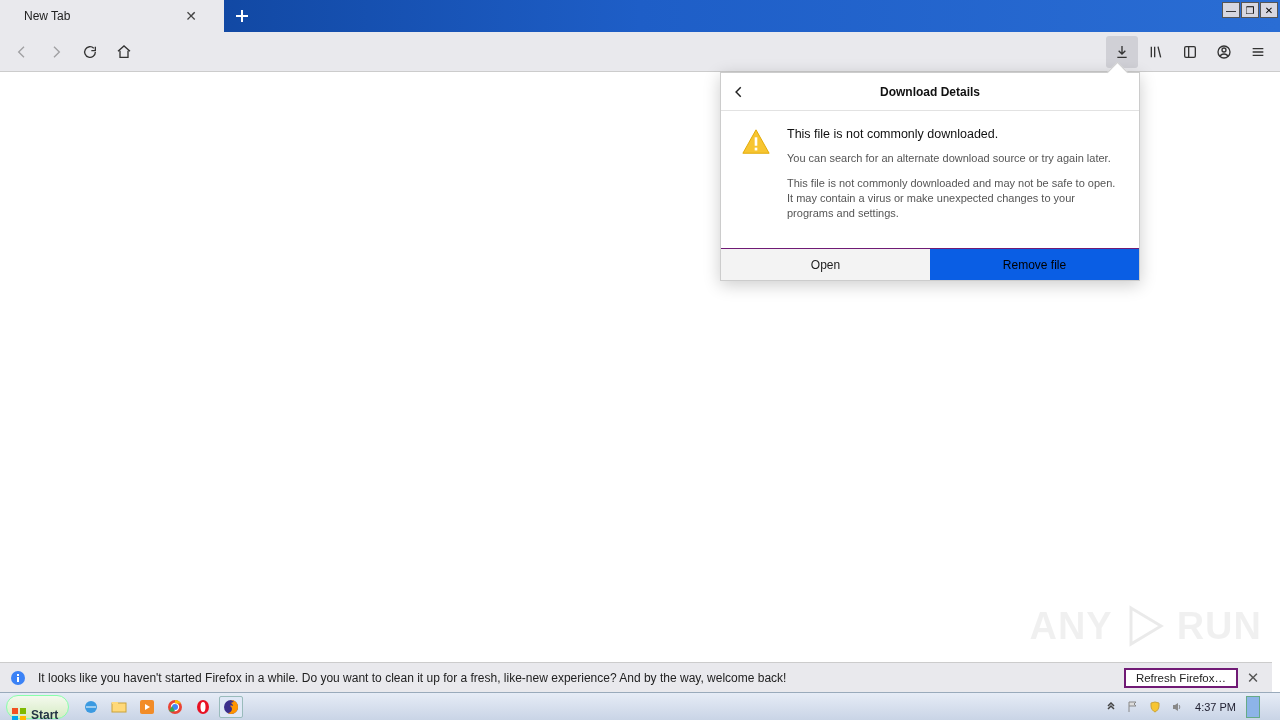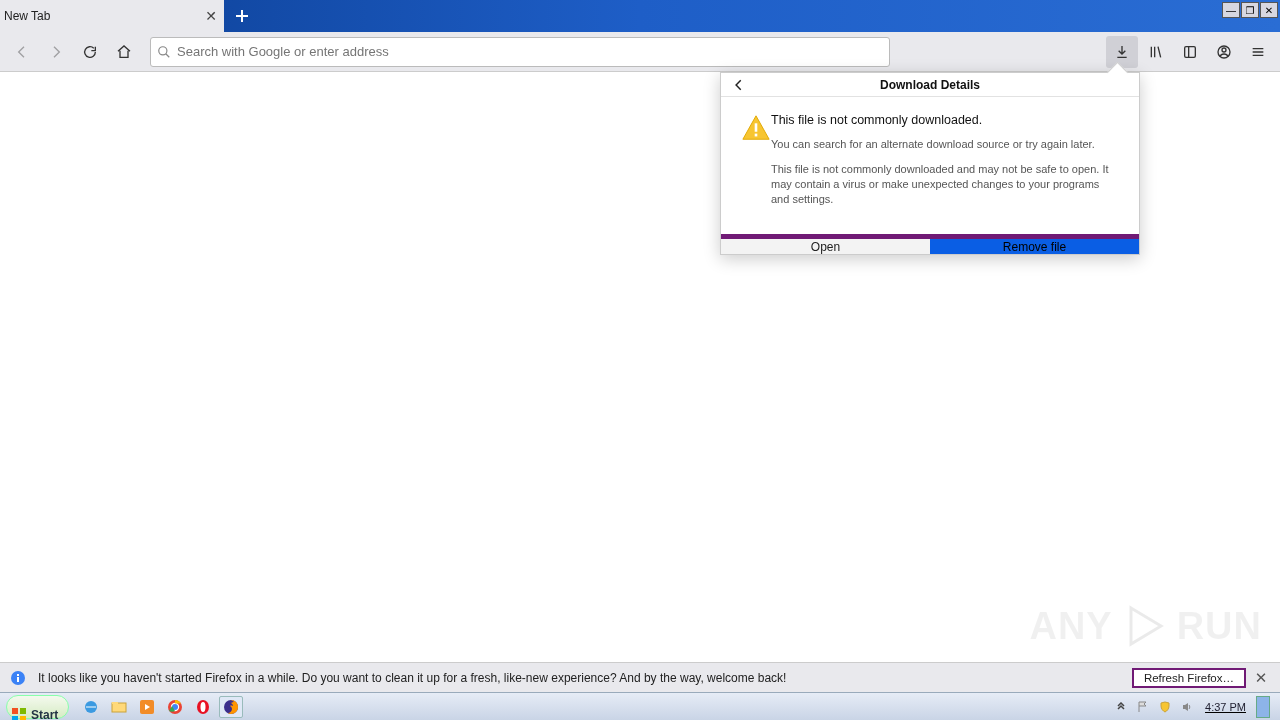--- a/index.html
+++ b/index.html
@@ -1,20 +1,20 @@
 <!DOCTYPE html>
 <html><head>
 <meta charset="utf-8">
 <style>
 * { margin: 0; padding: 0; box-sizing: border-box; font-family: "Segoe UI", Tahoma, sans-serif; }
 html, body { width: 1280px; height: 720px; overflow: hidden; background: #fff; }
 
 
 .titlebar { height: 32px; background: linear-gradient(to right, #0b3d91, #1e5ec7, #2a6dd4); display: flex; align-items: stretch; }
-.tab { width: 224px; background: #e9e9ed; display: flex; align-items: center; padding: 0 4px; font-size: 12px; color: #222; position: relative; }
+.tab { width: 224px; background: #e9e9ed; display: flex; align-items: center; padding: 0 24px; font-size: 12px; color: #222; position: relative; }
 .tab-close { margin-left: auto; width: 18px; height: 18px; display: flex; align-items: center; justify-content: center; cursor: pointer; font-size: 14px; color: #444; }
 .newtab { width: 36px; display: flex; align-items: center; justify-content: center; cursor: pointer; }
 .newtab svg { width: 16px; height: 16px; }
 .win-controls { margin-left: auto; display: flex; align-items: flex-start; padding-top: 2px; padding-right: 2px; gap: 0; }
 .wc { width: 18px; height: 16px; background: #d7d7e0; border: 1px solid #555; display: flex; align-items: center; justify-content: center; font-size: 10px; cursor: pointer; margin-left: 1px; color: #000; }
 
 
 .toolbar { height: 40px; background: #e9e9ed; border-bottom: 1px solid #ccc; display: flex; align-items: center; padding: 0 6px; gap: 2px; }
 .tbtn { width: 32px; height: 32px; display: flex; align-items: center; justify-content: center; cursor: pointer; border-radius: 3px; }
 .tbtn.disabled { opacity: 0.4; cursor: default; }
@@ -24,52 +24,52 @@
 .urlbar svg { width: 14px; height: 14px; stroke: #888; fill: none; stroke-width: 2; margin-right: 6px; }
 .urlbar input { border: none; outline: none; font-size: 13px; flex: 1; color: #555; background: transparent; }
 .toolbar-right { display: flex; align-items: center; gap: 2px; margin-left: auto; }
 
 
 .content { position: absolute; top: 72px; left: 0; right: 0; bottom: 58px; background: #fff; }
 
 
 .popout { position: absolute; top: 72px; left: 720px; width: 420px; background: #fff; border: 1px solid #ccc; box-shadow: 0 4px 16px rgba(0,0,0,0.2); z-index: 20; }
 .popout::before { content: ""; position: absolute; top: -8px; right: 14px; width: 14px; height: 14px; background: #fff; border-left: 1px solid #ccc; border-top: 1px solid #ccc; transform: rotate(45deg); }
-.pop-head { height: 24px; display: flex; align-items: center; border-bottom: 1px solid #e2e2e2; position: relative; }
+.pop-head { height: 38px; display: flex; align-items: center; border-bottom: 1px solid #e2e2e2; position: relative; }
 .pop-back { width: 36px; height: 36px; display: flex; align-items: center; justify-content: center; cursor: pointer; }
 .pop-title { position: absolute; left: 0; right: 0; text-align: center; font-size: 12px; font-weight: 600; color: #111; pointer-events: none; }
-.pop-body { padding: 16px 20px 18px 20px; display: flex; }
+.pop-body { padding: 16px 20px 18px 20px; display: flex; gap: 16px; }
 .warn-icon svg { width: 30px; height: 30px; }
 .pop-text { font-size: 12px; color: #111; }
 .pop-text .h { margin-bottom: 10px; font-size: 12.5px; }
 .pop-text .p { font-size: 11px; color: #555; margin-bottom: 10px; line-height: 1.35; }
-.pop-buttons { display: flex; border-top: 5px solid #701a75; height: 20px; }
+.pop-buttons { display: flex; border-top: 1px solid #701a75; height: 32px; }
 .pop-buttons > div { flex: 1; display: flex; align-items: center; justify-content: center; font-size: 12px; cursor: pointer; }
 .btn-open { background: #f3f3f3; color: #222; }
 .btn-remove { background: #0a5ee4; color: #000000; }
 
 
 .watermark { position: absolute; right: 18px; bottom: 70px; font-size: 38px; font-weight: 700; color: rgba(0,0,0,0.06); letter-spacing: 1px; display: flex; align-items: center; gap: 8px; pointer-events: none; }
 .watermark svg { width: 48px; height: 48px; opacity: 0.08; }
 
 
-.notif { position: absolute; left: 0; right: 0; bottom: 28px; height: 30px; background: #e9e9ed; border-top: 1px solid #ccc; display: flex; align-items: center; padding: 0 10px; font-size: 12px; color: #222; }
+.notif { position: absolute; left: 0; right: 8px; bottom: 28px; height: 30px; background: #e9e9ed; border-top: 1px solid #ccc; display: flex; align-items: center; padding: 0 10px; font-size: 12px; color: #222; }
 .notif .info-icon { width: 16px; height: 16px; margin-right: 12px; }
 .notif-right { margin-left: auto; display: flex; align-items: center; gap: 6px; }
 .refresh-btn { background: #fff; border: 2px solid #701a75; padding: 2px 10px; font-size: 11.5px; cursor: pointer; }
 .notif-close { width: 18px; height: 18px; display: flex; align-items: center; justify-content: center; cursor: pointer; font-size: 15px; color: #555; }
 
 
 .taskbar { position: absolute; left: 0; right: 0; bottom: 0; height: 28px; background: linear-gradient(#e6ecf6, #c9d4e6); border-top: 1px solid #9ab; display: flex; align-items: center; }
 .start { height: 24px; padding: 16px 10px 0 4px; margin: 0 6px; border: 1px solid #8fa; border-radius: 12px; background: linear-gradient(#f4f9ee, #d6ecc4); display: flex; align-items: center; gap: 4px; font-size: 12px; font-weight: 600; color: #234; cursor: pointer; }
 .start-logo { width: 16px; height: 16px; }
 .tb-icons { display: flex; gap: 4px; align-items: center; padding-left: 4px; }
 .tb-icon { width: 24px; height: 22px; display: flex; align-items: center; justify-content: center; cursor: pointer; border: 1px solid transparent; border-radius: 2px; }
 .tb-icon.running { background: #dfe8f6; border-color: #9bb; }
-.tray { margin-left: auto; display: flex; align-items: center; gap: 6px; padding-right: 10px; text-decoration: underline; }
+.tray { margin-left: auto; display: flex; align-items: center; gap: 6px; padding-right: 20px; }
 .tray-icon { width: 16px; height: 16px; display: flex; align-items: center; justify-content: center; cursor: pointer; }
 .clock { font-size: 11px; color: #223; padding: 0 4px; }
 .desktop-peek { width: 14px; height: 22px; background: #8db4e8; border: 1px solid #6a8; cursor: pointer; }
 </style>
 </head>
 <body>
 
 <div class="titlebar">
   <div class="tab">
     <span>New Tab</span>
@@ -101,27 +101,20 @@
   <div class="tbtn">
       <svg viewBox="0 0 24 24">
         <path d="M20 12a8 8 0 1 1-2.3-5.6M20 4v6h-6"></path>
       </svg>
     </div>
   <div class="tbtn">
       <svg viewBox="0 0 24 24">
         <path d="M3 11l9-8 9 8M6 10v10h12V10"></path>
       </svg>
     </div>
-  <div class="urlbar">
-    <svg viewBox="0 0 24 24">
-        <circle cx="10" cy="10" r="7"></circle>
-        <path d="M21 21l-6-6"></path>
-      </svg>
-    <input placeholder="Search with Google or enter address" style="">
-  </div>
   <div class="toolbar-right">
     <div class="tbtn active">
         <svg viewBox="0 0 24 24">
           <path d="M12 3v12m-5-5l5 5 5-5M5 20h14"></path>
         </svg>
       </div>
     <div class="tbtn">
         <svg viewBox="0 0 24 24">
           <path d="M5 4v16M10 4v16M15 4l4 16"></path>
         </svg>

